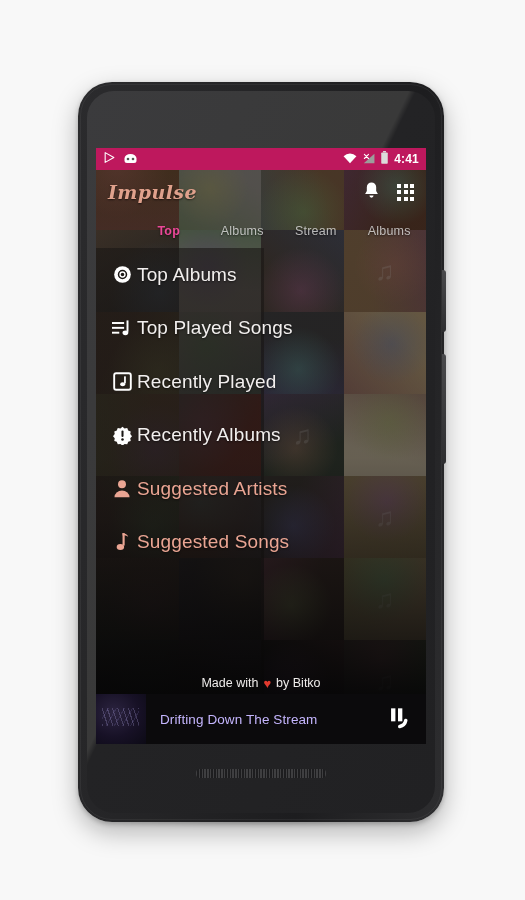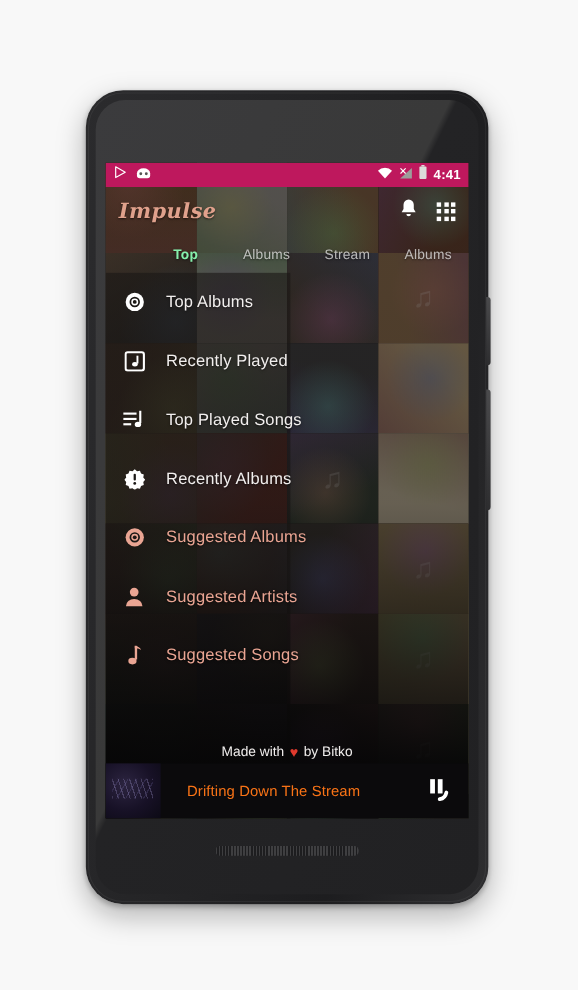--- a/index.html
+++ b/index.html
@@ -113,39 +113,39 @@
   
   .tabs {
     position: absolute; left: 0; top: 66px; right: 0; height: 34px;
     display: flex; align-items: center; z-index: 24;
   }
   .tab {
     flex: 1; text-align: center; font-size: 12.5px;
     color: rgba(255,255,255,.68); letter-spacing: .2px;
     text-shadow: 0 1px 2px rgba(0,0,0,.55);
   }
-  .tab.active { color: #86efac; font-weight: bold; margin-left: 36px; }
+  .tab.active { color: #ec4899; font-weight: bold; margin-left: 36px; }
 
   
   .drawer {
     position: absolute; left: 0; top: 100px; width: 168px; bottom: 0;
     background: linear-gradient(180deg, rgba(26,23,21,.62) 0%, rgba(22,19,18,.66) 55%,
                                         rgba(10,9,9,.80) 82%, rgba(4,4,5,.92) 100%);
     z-index: 20;
   }
   .menu { position: absolute; left: 0; top: 0; width: 310px; }
   .menu-item {
     display: flex; align-items: center; height: 53.5px; padding-left: 11px;
   }
   .mi-icon {
     width: 30px; display: flex; align-items: center; justify-content: center;
     flex: 0 0 30px;
   }
   .mi-label {
-    margin-left: 14px; font-size: 15px; color: #f2efee;
+    font-size: 19px; color: #f2efee;
     letter-spacing: .15px; white-space: nowrap;
     text-shadow: 0 1px 2px rgba(0,0,0,.55);
   }
   .menu-item.accent .mi-label { color: #eaa593; }
 
   
   .credit {
     position: absolute; left: 0; right: 0; bottom: 53px;
     text-align: center; font-size: 12.5px; color: #efeceb;
     z-index: 28; display: flex; justify-content: center; gap: 5px;
@@ -162,21 +162,21 @@
     background: radial-gradient(ellipse at 35% 38%, #2c2440 0%, #171126 55%, #0c0a15 100%);
     position: relative; overflow: hidden;
   }
   .np-thumb::after {
     content: ""; position: absolute; left: 6px; top: 14px; right: 7px; height: 18px;
     background:
       repeating-linear-gradient(72deg, rgba(160,150,205,.30) 0 1px, transparent 1px 5px),
       repeating-linear-gradient(-60deg, rgba(120,110,175,.22) 0 1px, transparent 1px 7px);
   }
   .np-title {
-    margin-left: 24px; font-size: 13.5px; color: #f97316; letter-spacing: .1px;
+    margin-left: 14px; font-size: 13.5px; color: #c4b5fd; letter-spacing: .1px;
   }
   .np-controls { margin-left: auto; padding-right: 15px; }
 
   .ground-shadow {
     position: absolute; left: 95px; top: 806px; width: 332px; height: 22px;
     background: radial-gradient(ellipse at center, rgba(0,0,0,.16) 0%, rgba(0,0,0,0) 72%);
     filter: blur(2px);
   }
 </style>
 </head>
@@ -318,59 +318,49 @@
                 <svg width="19" height="19" viewBox="0 0 24 24">
                   <circle cx="12" cy="12" r="10.5" fill="#ffffff"></circle>
                   <circle cx="12" cy="12" r="5" fill="none" stroke="#1b1816" stroke-width="2"></circle>
                   <circle cx="12" cy="12" r="2.2" fill="#1b1816"></circle>
                 </svg>
               </span>
               <span class="mi-label">Top Albums</span>
             </div>
             <div class="menu-item">
               <span class="mi-icon">
-                <svg width="19" height="19" viewBox="0 0 24 24">
-                  <rect x="1.5" y="1.5" width="21" height="21" rx="2.5" fill="none" stroke="#ffffff" stroke-width="2.4"></rect>
-                  <rect x="14" y="5.5" width="2.2" height="9" fill="#ffffff"></rect>
-                  <ellipse cx="12.2" cy="15.4" rx="3.2" ry="2.6" fill="#ffffff"></ellipse>
-                </svg>
-              </span>
-              <span class="mi-label">Recently Played</span>
-            </div>
-            <div class="menu-item">
-              <span class="mi-icon">
                 <svg width="21" height="19" viewBox="0 0 26 22">
                   <rect x="0" y="3" width="15" height="2.4" fill="#ffffff"></rect>
                   <rect x="0" y="9" width="15" height="2.4" fill="#ffffff"></rect>
                   <rect x="0" y="15" width="9" height="2.4" fill="#ffffff"></rect>
                   <rect x="18" y="1" width="2.4" height="14" fill="#ffffff"></rect>
                   <ellipse cx="16.6" cy="16.4" rx="3.6" ry="3" fill="#ffffff"></ellipse>
                 </svg>
               </span>
               <span class="mi-label">Top Played Songs</span>
             </div>
             <div class="menu-item">
               <span class="mi-icon">
                 <svg width="19" height="19" viewBox="0 0 24 24">
+                  <rect x="1.5" y="1.5" width="21" height="21" rx="2.5" fill="none" stroke="#ffffff" stroke-width="2.4"></rect>
+                  <rect x="14" y="5.5" width="2.2" height="9" fill="#ffffff"></rect>
+                  <ellipse cx="12.2" cy="15.4" rx="3.2" ry="2.6" fill="#ffffff"></ellipse>
+                </svg>
+              </span>
+              <span class="mi-label">Recently Played</span>
+            </div>
+            <div class="menu-item">
+              <span class="mi-icon">
+                <svg width="19" height="19" viewBox="0 0 24 24">
                   <path d="M12 0.8 l2.6 2.2 3.4 -0.6 1.2 3.2 3.2 1.2 -0.6 3.4 2.2 2.6 -2.2 2.6 0.6 3.4 -3.2 1.2 -1.2 3.2 -3.4 -0.6 -2.6 2.2 -2.6 -2.2 -3.4 0.6 -1.2 -3.2 -3.2 -1.2 0.6 -3.4 -2.2 -2.6 2.2 -2.6 -0.6 -3.4 3.2 -1.2 1.2 -3.2 3.4 0.6 z" fill="#ffffff"></path>
                   <rect x="10.7" y="5.8" width="2.6" height="8" rx="1.2" fill="#1b1816"></rect>
                   <circle cx="12" cy="17" r="1.6" fill="#1b1816"></circle>
                 </svg>
               </span>
               <span class="mi-label">Recently Albums</span>
-            </div>
-            <div class="menu-item accent">
-              <span class="mi-icon">
-                <svg width="19" height="19" viewBox="0 0 24 24">
-                  <circle cx="12" cy="12" r="10.5" fill="#eaa593"></circle>
-                  <circle cx="12" cy="12" r="5" fill="none" stroke="#1b1816" stroke-width="2"></circle>
-                  <circle cx="12" cy="12" r="2.2" fill="#1b1816"></circle>
-                </svg>
-              </span>
-              <span class="mi-label">Suggested Albums</span>
             </div>
             <div class="menu-item accent">
               <span class="mi-icon">
                 <svg width="18" height="19" viewBox="0 0 22 24">
                   <circle cx="11" cy="6.6" r="5" fill="#eaa593"></circle>
                   <path d="M1.5 23 a9.5 8.5 0 0 1 19 0 z" fill="#eaa593"></path>
                 </svg>
               </span>
               <span class="mi-label">Suggested Artists</span>
             </div>

